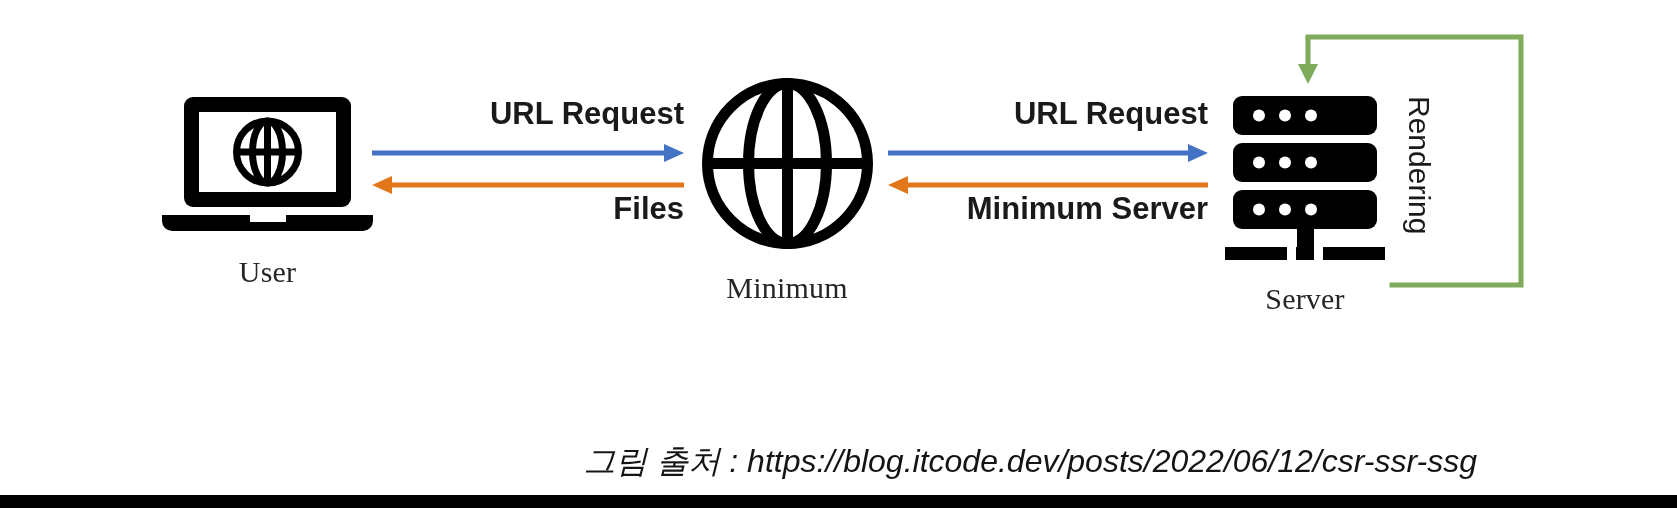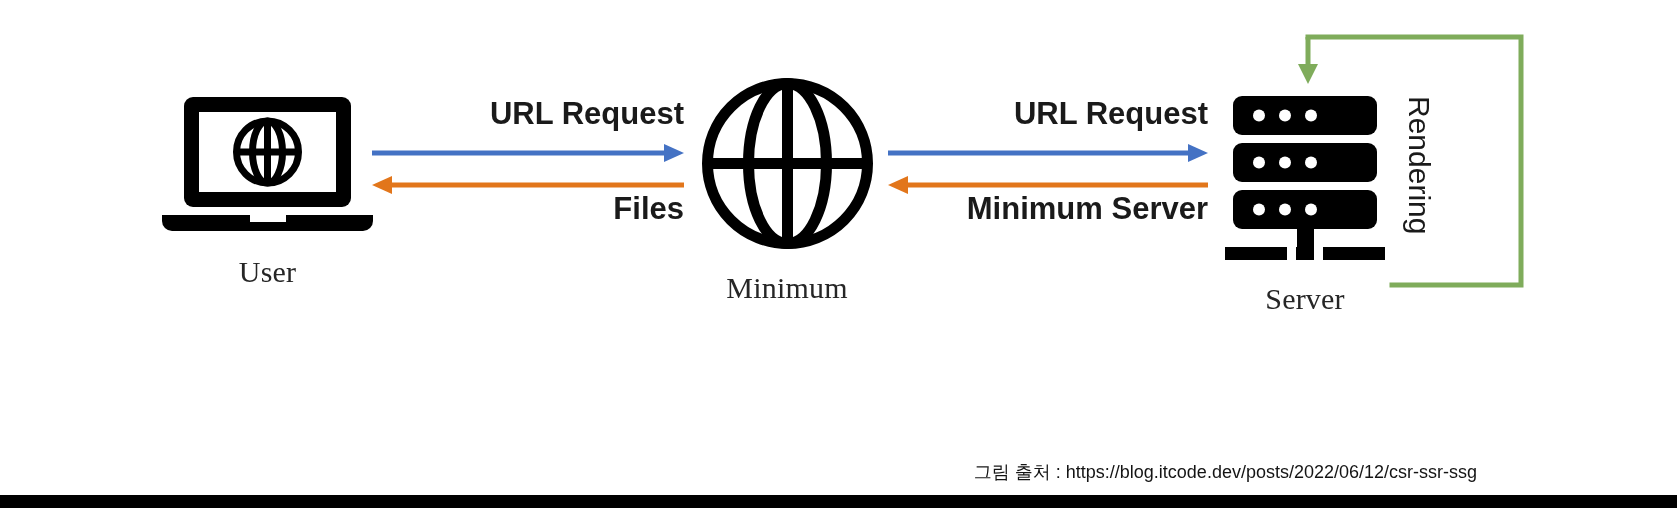--- a/index.html
+++ b/index.html
@@ -100,24 +100,25 @@
     transform: rotate(90deg);
     transform-origin: left top;
     font-family: "Liberation Sans", "DejaVu Sans", sans-serif;
   }
 
   
   #source-caption {
     position: absolute;
     right: 200px;
     bottom: 24px;
-    font-size: 18px;
+    font-size: 32px;
     color: #141414;
     white-space: nowrap;
     font-family: "Liberation Sans", "DejaVu Sans", sans-serif;
+    font-style: italic;
   }
 </style>
 </head>
 <body>
 
 <div id="slide">
 
   <div class="node" id="node-user">
     <span class="node-icon">
       <svg width="215" height="140" viewBox="0 0 215 140" xmlns="http://www.w3.org/2000/svg">

